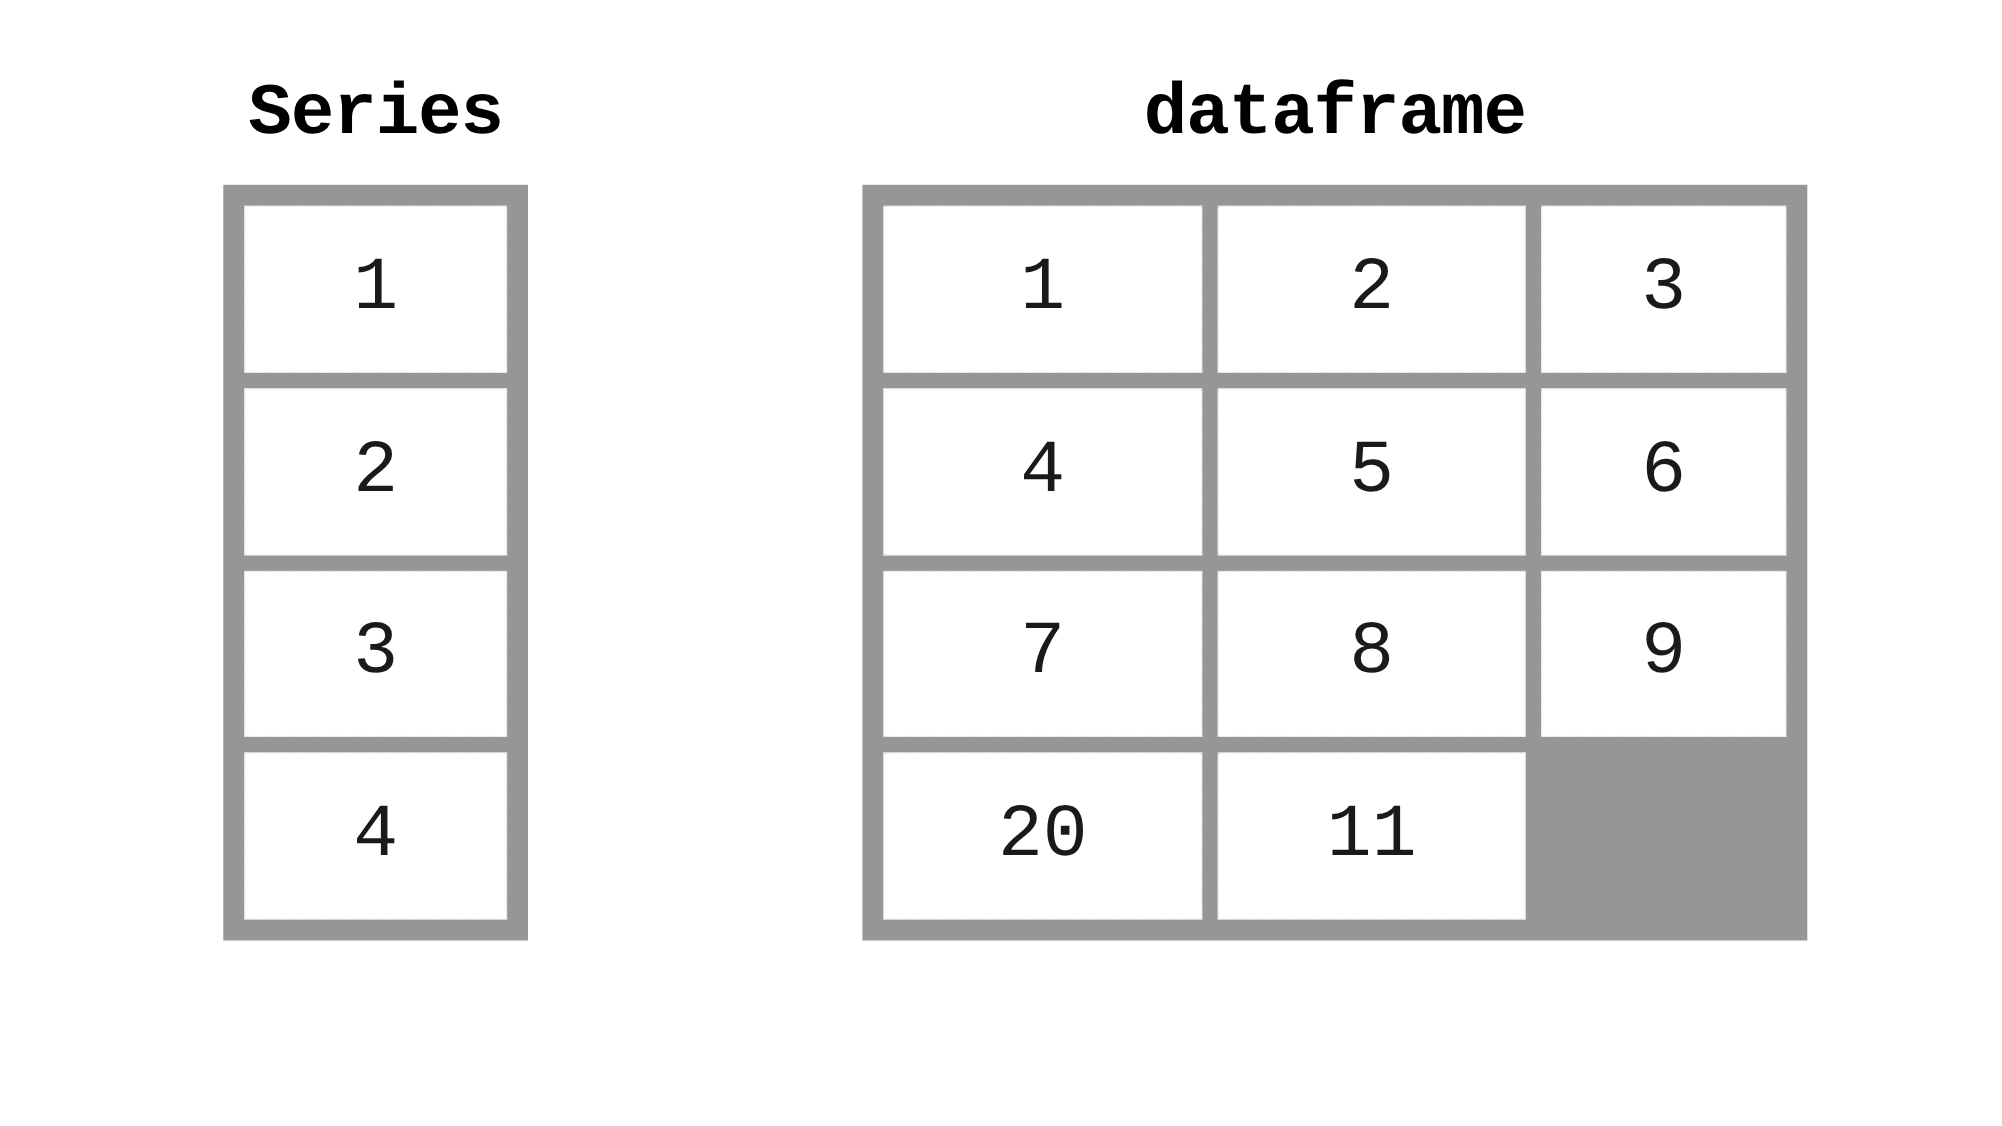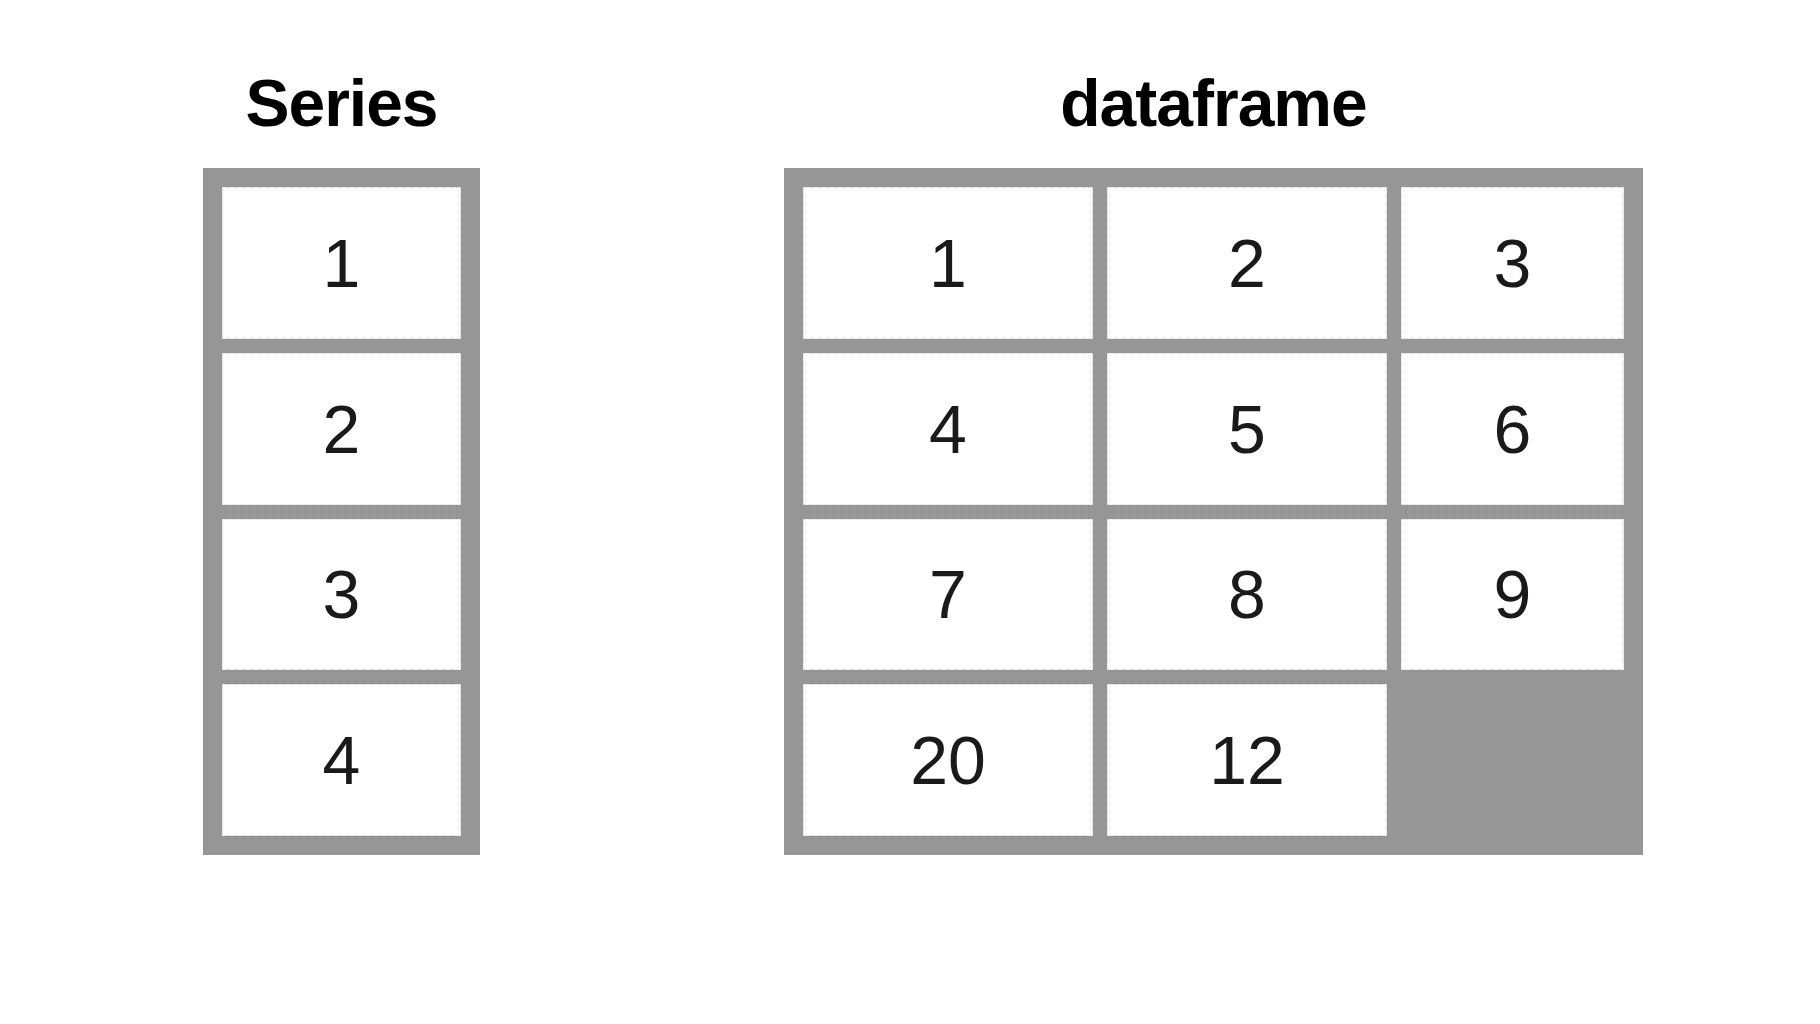--- a/index.html
+++ b/index.html
@@ -1,21 +1,21 @@
 <!DOCTYPE html>
 <html style="--frame-gray: #969696; --cell-border: #d9d9d9; --text-black: #1a1a1a; --canvas-bg: #ffffff;"><head>
 <meta charset="utf-8">
 <style>
   :root{
     --frame-gray:#969696;
     --cell-border:#d9d9d9;
     --text-black:#1a1a1a;
     --canvas-bg:#ffffff;
   }
-  *{margin:0;padding:0;box-sizing:border-box;}
+  *{margin:0;padding:0;box-sizing:border-box;font-family:Liberation Mono, monospace;}
   html,body{width:1820px;height:1024px;overflow:hidden;}
   body{
     background:var(--canvas-bg);
     font-family:"Liberation Sans", sans-serif;
     position:relative;
   }
   .diagram-title{
     position:absolute;
     top:64px;
     height:78px;
@@ -83,15 +83,15 @@
     <div class="cell">1</div>
     <div class="cell">2</div>
     <div class="cell">3</div>
     <div class="cell">4</div>
     <div class="cell">5</div>
     <div class="cell">6</div>
     <div class="cell">7</div>
     <div class="cell">8</div>
     <div class="cell">9</div>
     <div class="cell">20</div>
-    <div class="cell">12</div>
+    <div class="cell">11</div>
   </div>
 </div>
 
 </body></html>

